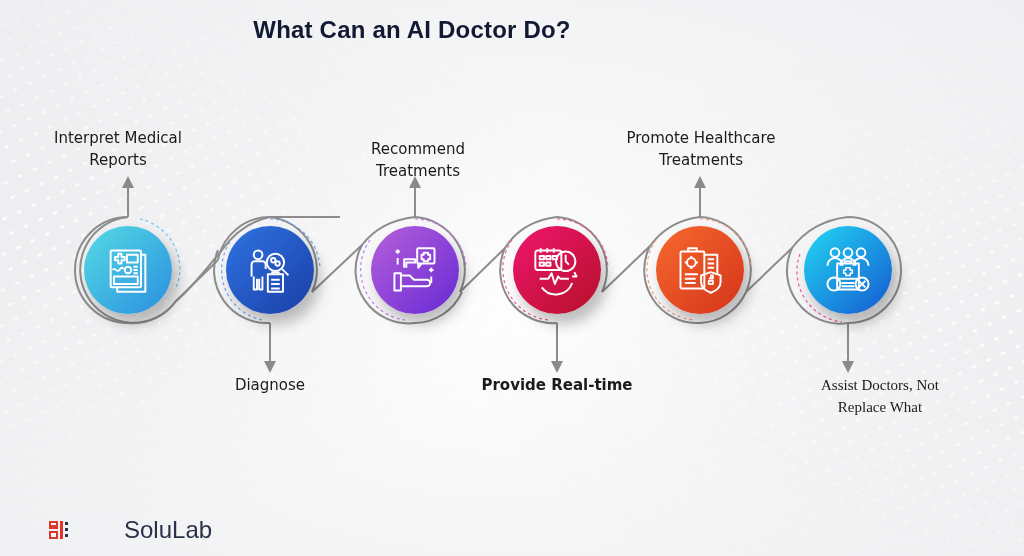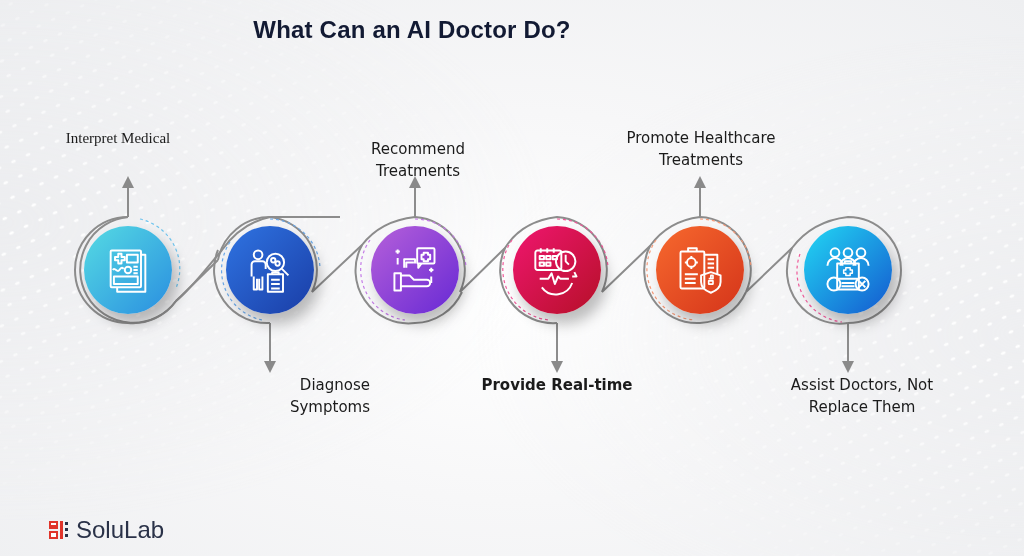--- a/index.html
+++ b/index.html
@@ -9,21 +9,21 @@
   .dots { position:absolute; inset:0; pointer-events:none; }
   .title { position:absolute; top:16px; left:0; width:824px; text-align:center;
     font-family:"Liberation Sans", sans-serif; font-weight:700; font-size:24px; color:#121a33; letter-spacing:0.2px; }
   svg.flow { position:absolute; left:0; top:0; }
   .label { position:absolute; text-align:center; font-size:15px; line-height:22px; color:#1b1b1b; width:200px; }
   .node { position:absolute; width:88px; height:88px; border-radius:50%;
     box-shadow: 6px 10px 14px rgba(0,0,0,0.25); display:flex; align-items:center; justify-content:center; }
   .node svg { width:52px; height:52px; }
   .logo { position:absolute; left:48px; top:516px; display:flex; align-items:center; gap:6px; }
   .logo-mark { width:22px; height:22px; }
-  .logo-text { font-family:"Liberation Sans", sans-serif; font-size:24px; color:#2a3248; }
+  .logo-text { font-family:"Liberation Sans", sans-serif; font-size:24px; color:#2a3248;margin-left:48px; }
 </style>
 </head>
 <body>
 
 <svg class="dots" width="1024" height="556">
   <defs>
     <pattern id="dp" width="16" height="16" patternUnits="userSpaceOnUse" patternTransform="rotate(-25)">
       <ellipse cx="8" cy="8" rx="2.6" ry="1.6" fill="#ffffff"></ellipse>
     </pattern>
     <radialGradient id="fadeL" cx="0" cy="0.4" r="0.55">
@@ -88,41 +88,41 @@
     <path d="M415,219 A51,51 0 0 1 466,268" stroke="#c47be6"></path>
     <path d="M370,240 A51,51 0 0 0 405,320" stroke="#c47be6"></path>
     <path d="M557,219 A51,51 0 0 1 608,268" stroke="#f05a9a"></path>
     <path d="M512,240 A51,51 0 0 0 549,320" stroke="#f05a9a"></path>
     <path d="M700,219 A51,51 0 0 1 751,268" stroke="#f59a78"></path>
     <path d="M656,240 A51,51 0 0 0 695,320" stroke="#f59a78"></path>
     <path d="M800,254 A51,51 0 0 0 842,322" stroke="#f05a9a"></path>
   </g>
 </svg>
 
-<div class="label" style="left:18px; top:127px;font-family:Liberation Serif, serif;">
+<div class="label" style="left:18px; top:127px;">
   <div>Interpret Medical</div>
-</div>
-<div class="label" style="left:170px; top:374px;text-align:right;">
+  <div>Reports</div>
+</div>
+<div class="label" style="left:170px; top:374px;">
   <div>Diagnose</div>
-  <div>Symptoms</div>
 </div>
 <div class="label" style="left:318px; top:138px;">
   <div>Recommend</div>
   <div>Treatments</div>
 </div>
 <div class="label" style="left:457px; top:374px;font-weight:bold;">
   <div>Provide Real-time</div>
 </div>
 <div class="label" style="left:601px; top:127px;">
   <div>Promote Healthcare</div>
   <div>Treatments</div>
 </div>
-<div class="label" style="left:762px; top:374px;">
+<div class="label" style="left:780px; top:374px;font-family:Liberation Serif, serif;">
   <div>Assist Doctors, Not</div>
-  <div>Replace Them</div>
+  <div>Replace What</div>
 </div>
 
 <div class="node" style="left:84px; top:226px; background:linear-gradient(135deg,#55dbe3,#2a8ee0);">
   <svg viewBox="0 0 48 48" fill="none" stroke="#fff" stroke-width="1.8" stroke-linejoin="round">
     <rect x="8" y="6" width="28" height="34" rx="1"></rect>
     <path d="M36 10h4v34H14v-4"></path>
     <path d="M12 12h3v-3h3v3h3v3h-3v3h-3v-3h-3z"></path>
     <rect x="23" y="10" width="10" height="7"></rect>
     <path d="M10 24c2-3 4 3 6 0s3-2 4-1"></path>
     <circle cx="24" cy="24" r="3"></circle>

